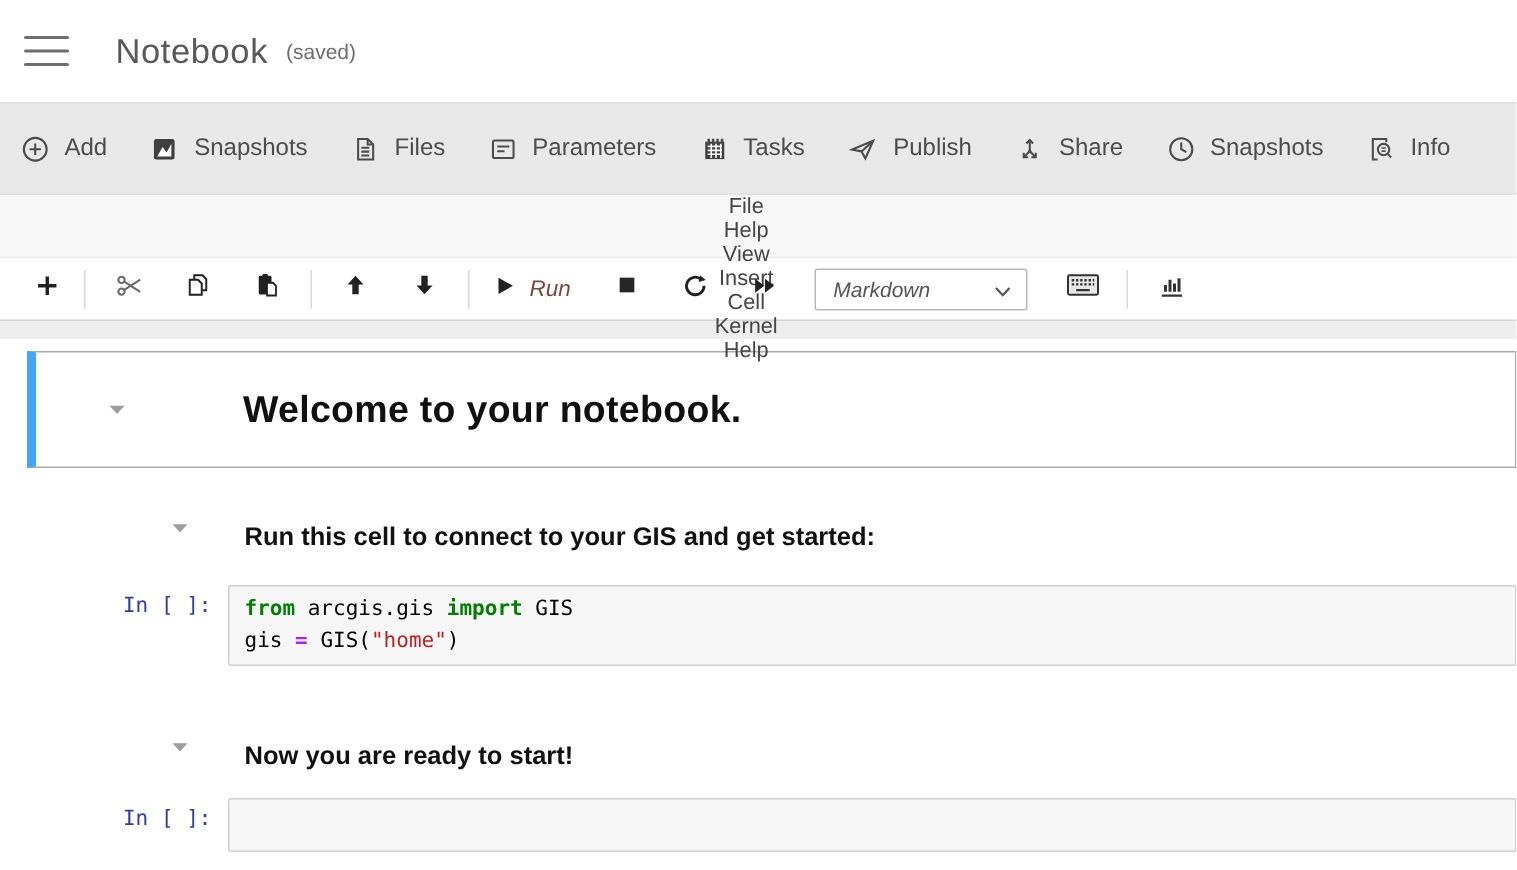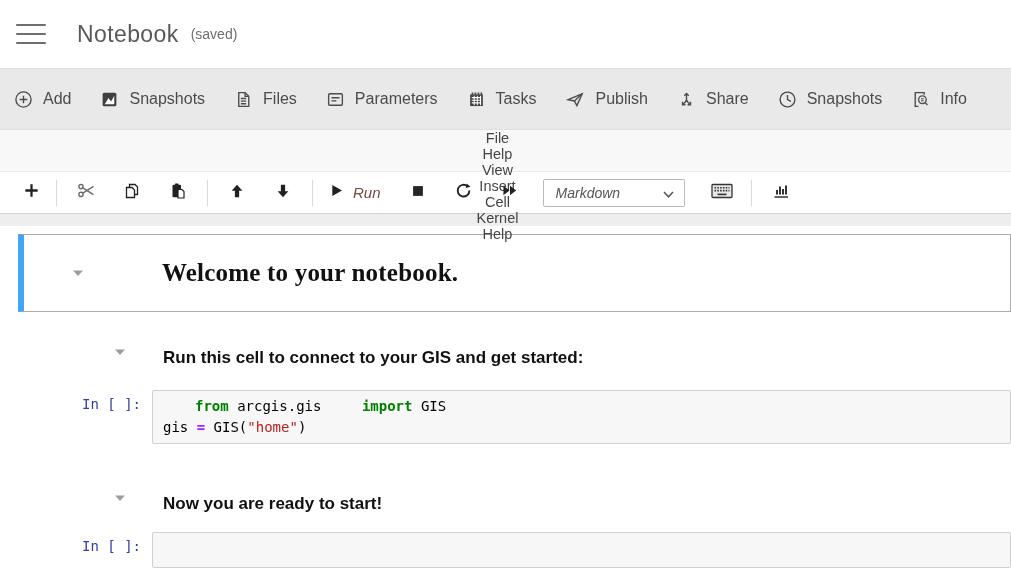--- a/index.html
+++ b/index.html
@@ -39,38 +39,38 @@
                      font-size:14px; color:#555; margin:0 14px 0 10px; cursor:pointer; }
 
   
   .nb-strip { height:12px; background:#eeeeee; }
 
   
   .nb { background:#fff; height:366px; overflow:hidden; }
 
   .cell-selected { margin:8px 0 0 18px; width:calc(100% - 18px); height:78px;
                    border:1px solid #ababab; border-left:6px solid #42a5f5;
-                   display:flex; align-items:center; padding-left:48px; background:#fff;font-family:Liberation Serif, serif; }
+                   display:flex; align-items:center; padding-left:48px; background:#fff; }
   .cell-selected h1 { margin:0 0 0 78px; font-size:25px; font-weight:bold; color:#111; letter-spacing:0.2px; }
 
   .cell-md { margin-left:18px; display:flex; align-items:center; padding-left:96px; height:20px; }
   .cell-md h3 { margin:12px 0 0 37px; font-size:17px; font-weight:bold; color:#111; }
   .md2 { margin-top:30px; }
   .md3 { margin-top:44px; }
 
   .caret { flex:0 0 12px; display:flex; align-items:center; cursor:pointer; }
 
   .cell-code { display:flex; margin-left:18px; align-items:flex-start; }
   .code1 { margin-top:28px; }
   .code2 { margin-top:24px; }
   .prompt { width:134px; padding:6px 11px 0 0; text-align:right; flex:0 0 134px;
             font-family:"DejaVu Sans Mono", monospace; font-size:14px; color:#303f9f; white-space:pre; }
   .codebox { flex:1; background:#f7f7f7; border:1px solid #cfcfcf; border-radius:2px; padding:5px 10px; min-height:36px; cursor:text; }
   .codeline { font-family:"DejaVu Sans Mono", monospace; font-size:14px; line-height:21px; white-space:pre; color:#000; }
-  .k { color:#008000; font-weight:bold;margin-left:32px; }
+  .k { color:#008000; font-weight:bold; }
   .o { color:#aa22ff; font-weight:bold; }
   .s { color:#ba2121; }
   .p { color:#000; }
 </style>
 </head>
 <body>
 
 <div class="app-header">
   <div class="hamburger">
       <span></span>

